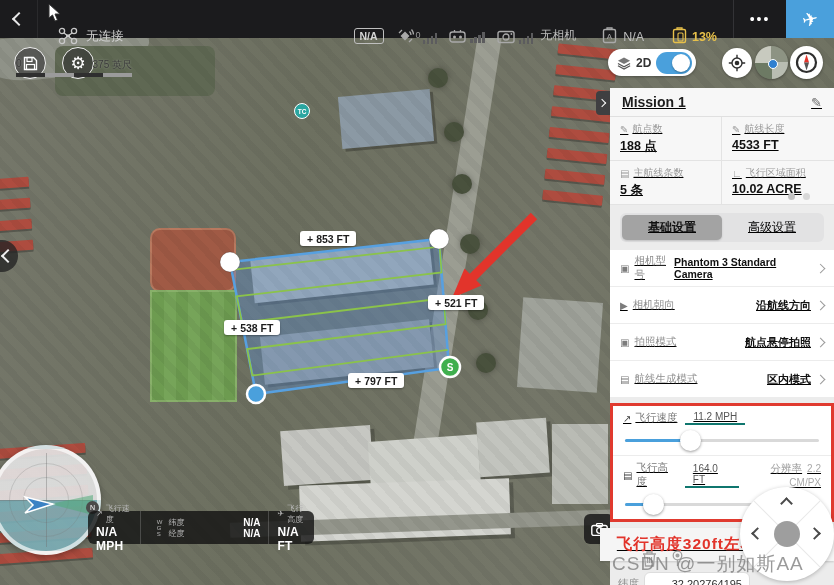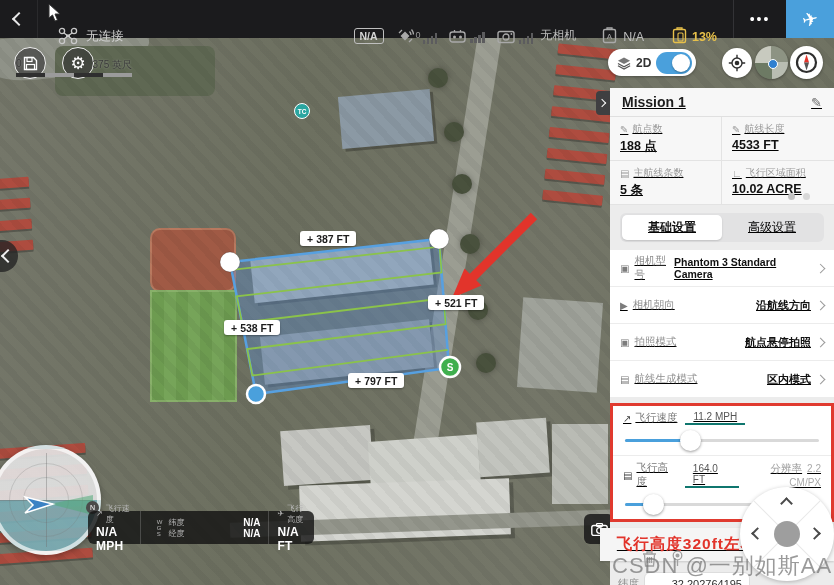--- a/index.html
+++ b/index.html
@@ -87,21 +87,21 @@
   #stats { position:relative; background:#f7f7f7; display:grid; grid-template-columns:1fr 1fr; }
   .stat { padding:5px 0 5px 10px; border-bottom:1px solid #e3e3e3; }
   .stat:nth-child(odd) { border-right:1px solid #e3e3e3; }
   .stat .sl { color:#9a9a9a; font-size:10px; display:flex; align-items:center; gap:4px; }
   .stat .sv { color:#111; font-size:12.5px; font-weight:bold; margin-top:2px; }
   #page-dots { position:absolute; right:24px; bottom:5px; display:flex; gap:8px; }
   #page-dots i { width:7px; height:7px; border-radius:50%; background:#c3c3c3; }
   #page-dots i.d2 { background:#d8d8d8; }
   #tabs { margin:8px 10px; height:29px; background:#e2e2e3; border-radius:6px; display:flex; padding:2px; }
   .tab { flex:1; display:flex; align-items:center; justify-content:center; font-size:12px; color:#000000; border-radius:5px; cursor:pointer; }
-  .tab.active { background:#ffffff; color:#111; font-weight:bold; box-shadow:0 1px 2px rgba(0,0,0,.15); }
+  .tab.active { background:#a3a3a3; color:#111; font-weight:bold; box-shadow:0 1px 2px rgba(0,0,0,.15); }
   .prow { height:36px; background:#fff; margin-bottom:1px; display:flex; align-items:center; justify-content:space-between; padding:0 10px; cursor:pointer; }
   .prow .pl { color:#8e8e8e; font-size:10.5px; display:flex; align-items:center; gap:5px; }
   .prow .pl .ric { color:#7c7c7c; font-size:10px; }
   .prow .pv { display:flex; align-items:center; gap:6px; font-size:11px; font-weight:bold; color:#111; }
 
   #red-box { margin-top:6px; border:3px solid #e03a2f; background:#fff; }
   .slider-sec { padding:5px 10px 2px; }
   .slider-sec + .slider-sec { border-top:1px solid #ececec; }
   .slider-head { display:flex; align-items:center; font-size:10.5px; color:#777; }
   .slider-head .sic { color:#444; margin-right:4px; font-size:10px; }
@@ -123,21 +123,21 @@
   #dpad { position:absolute; left:130px; top:399px; width:94px; height:94px; border-radius:50%; background:#fff; box-shadow:0 1px 4px rgba(0,0,0,.25); overflow:hidden; }
   #dpad .dl { position:absolute; left:50%; top:50%; width:140px; height:1px; background:#e8e8e8; }
   #dpad .dl.a { transform:translate(-50%,-50%) rotate(45deg); } #dpad .dl.b { transform:translate(-50%,-50%) rotate(-45deg); }
   .dchev { position:absolute; width:9px; height:9px; border-left:2px solid #4a4a4a; border-top:2px solid #4a4a4a; cursor:pointer; }
   #dpad-up { left:42px; top:12px; transform:rotate(45deg); }
   #dpad-left { left:13px; top:42px; transform:rotate(-45deg); }
   #dpad-right { left:70px; top:42px; transform:rotate(135deg); }
   #dpad-center { position:absolute; left:34px; top:34px; width:26px; height:26px; border-radius:50%; background:#9e9e9e; cursor:pointer; }
   #panel-tools { position:absolute; left:32px; top:462px; display:flex; gap:14px; color:#a0a0a0; }
 
-  #watermark { position:absolute; left:612px; top:551px; z-index:15; color:rgba(120,120,120,.75); font-size:22px; letter-spacing:1px; white-space:nowrap; }
+  #watermark { position:absolute; left:612px; top:551px; z-index:15; color:rgba(120,120,120,.75); font-size:19px; letter-spacing:1px; white-space:nowrap; }
 
   #cursor { position:absolute; left:48px; top:3px; z-index:30; }
   svg { display:block; }
 </style>
 </head>
 <body>
 
 <div id="screen">
 
   <div id="map">
@@ -195,21 +195,21 @@
     <circle cx="439" cy="239" r="10" fill="#fff" stroke="rgba(0,0,0,0.2)" stroke-width="1"></circle>
     <circle cx="256" cy="394" r="9" fill="#4aa0dc" stroke="#fff" stroke-width="2.5"></circle>
     <circle cx="450" cy="367" r="10" fill="#3faf4e" stroke="#fff" stroke-width="2.5"></circle>
     <text x="450" y="371" text-anchor="middle" font-size="10" font-weight="bold" fill="#fff" font-family="Liberation Sans, sans-serif">S</text>
     <g>
       <line x1="534" y1="216" x2="470" y2="280" stroke="#e2342b" stroke-width="9"></line>
       <polygon points="452,298 481.5,285.5 464.5,268.5" fill="#e2342b"></polygon>
     </g>
   </svg>
 
-  <div class="dist-pill" style="left:300px;top:231px;"><span class="plus">+</span><span>387 FT</span></div>
+  <div class="dist-pill" style="left:300px;top:231px;"><span class="plus">+</span><span>853 FT</span></div>
   <div class="dist-pill" style="left:428px;top:295px;"><span class="plus">+</span><span>521 FT</span></div>
   <div class="dist-pill" style="left:224px;top:320px;"><span class="plus">+</span><span>538 FT</span></div>
   <div class="dist-pill" style="left:348px;top:373px;"><span class="plus">+</span><span>797 FT</span></div>
 
 
   <div id="poi-tc">TC</div>
 
   <div class="round-btn-dark" style="left:14px;top:47px;">
     <svg width="15" height="15" viewBox="0 0 15 15">
         <path d="M1.5 1.5 h9 l3 3 v9 h-12 z" fill="none" stroke="#fff" stroke-width="1.4"></path>

